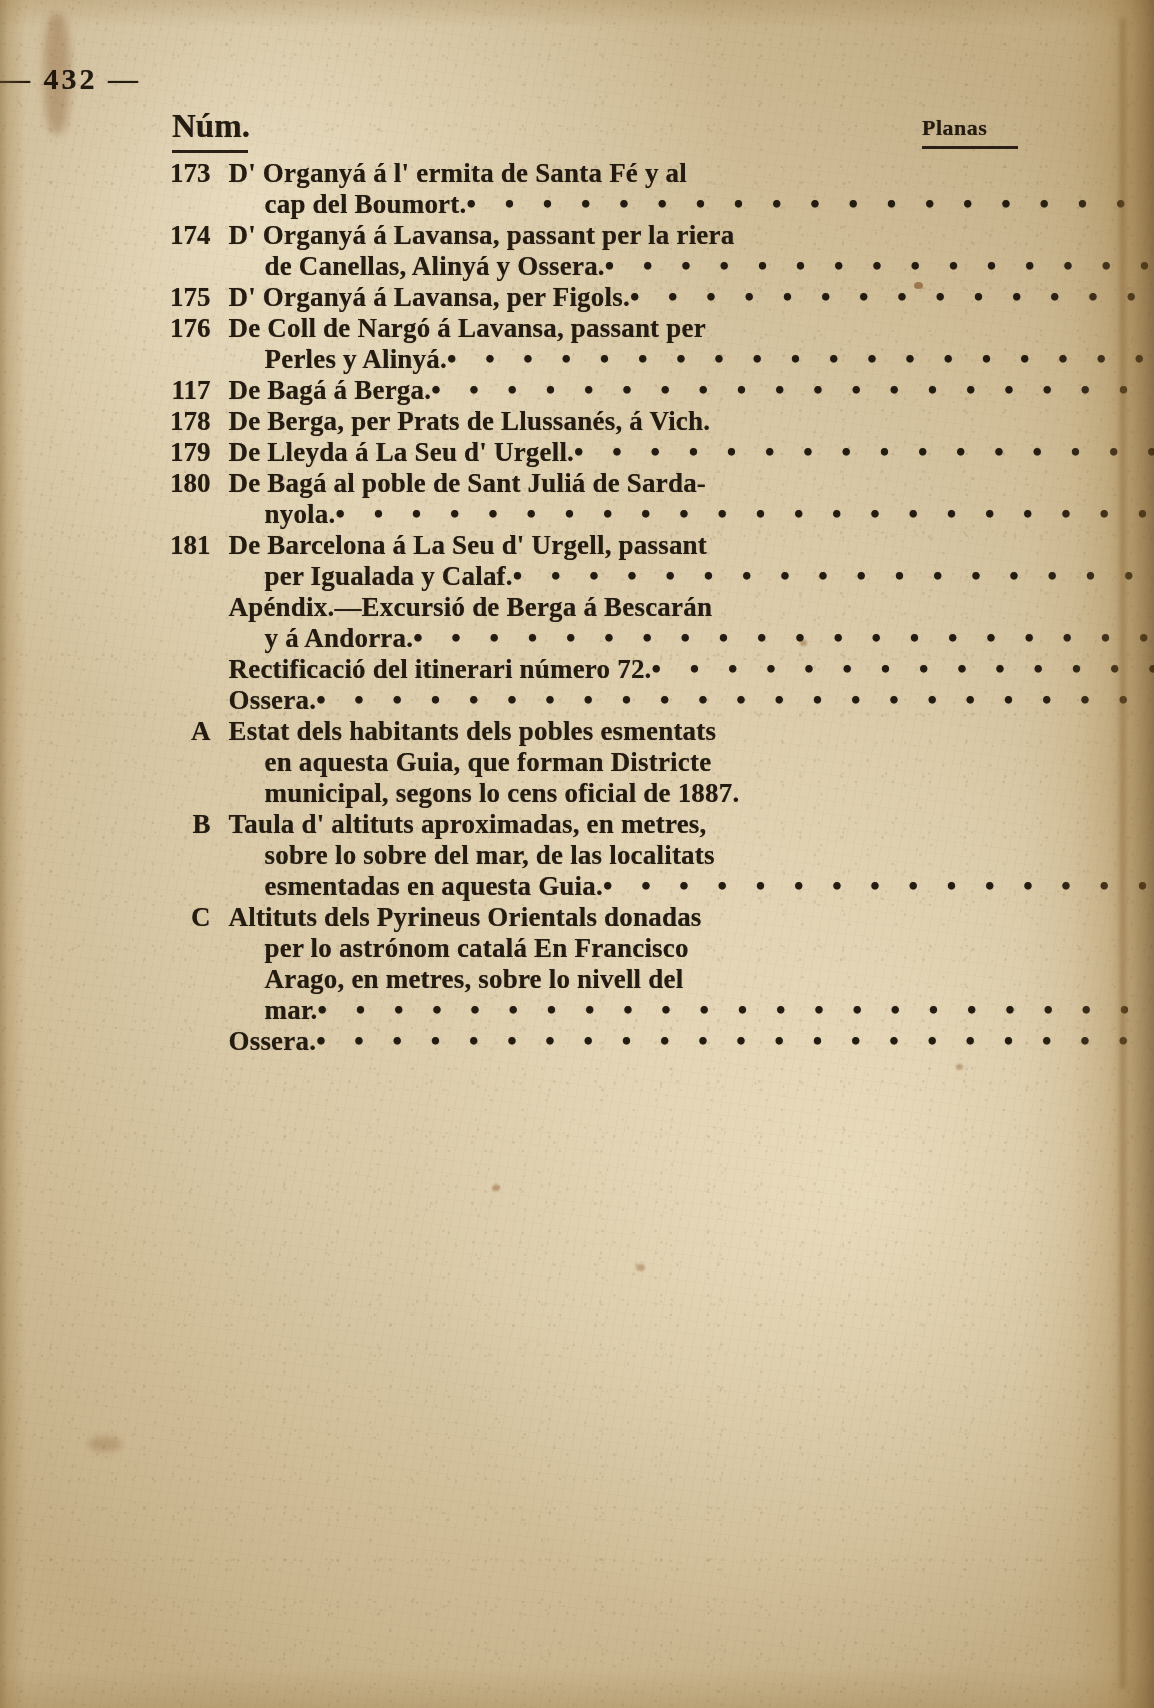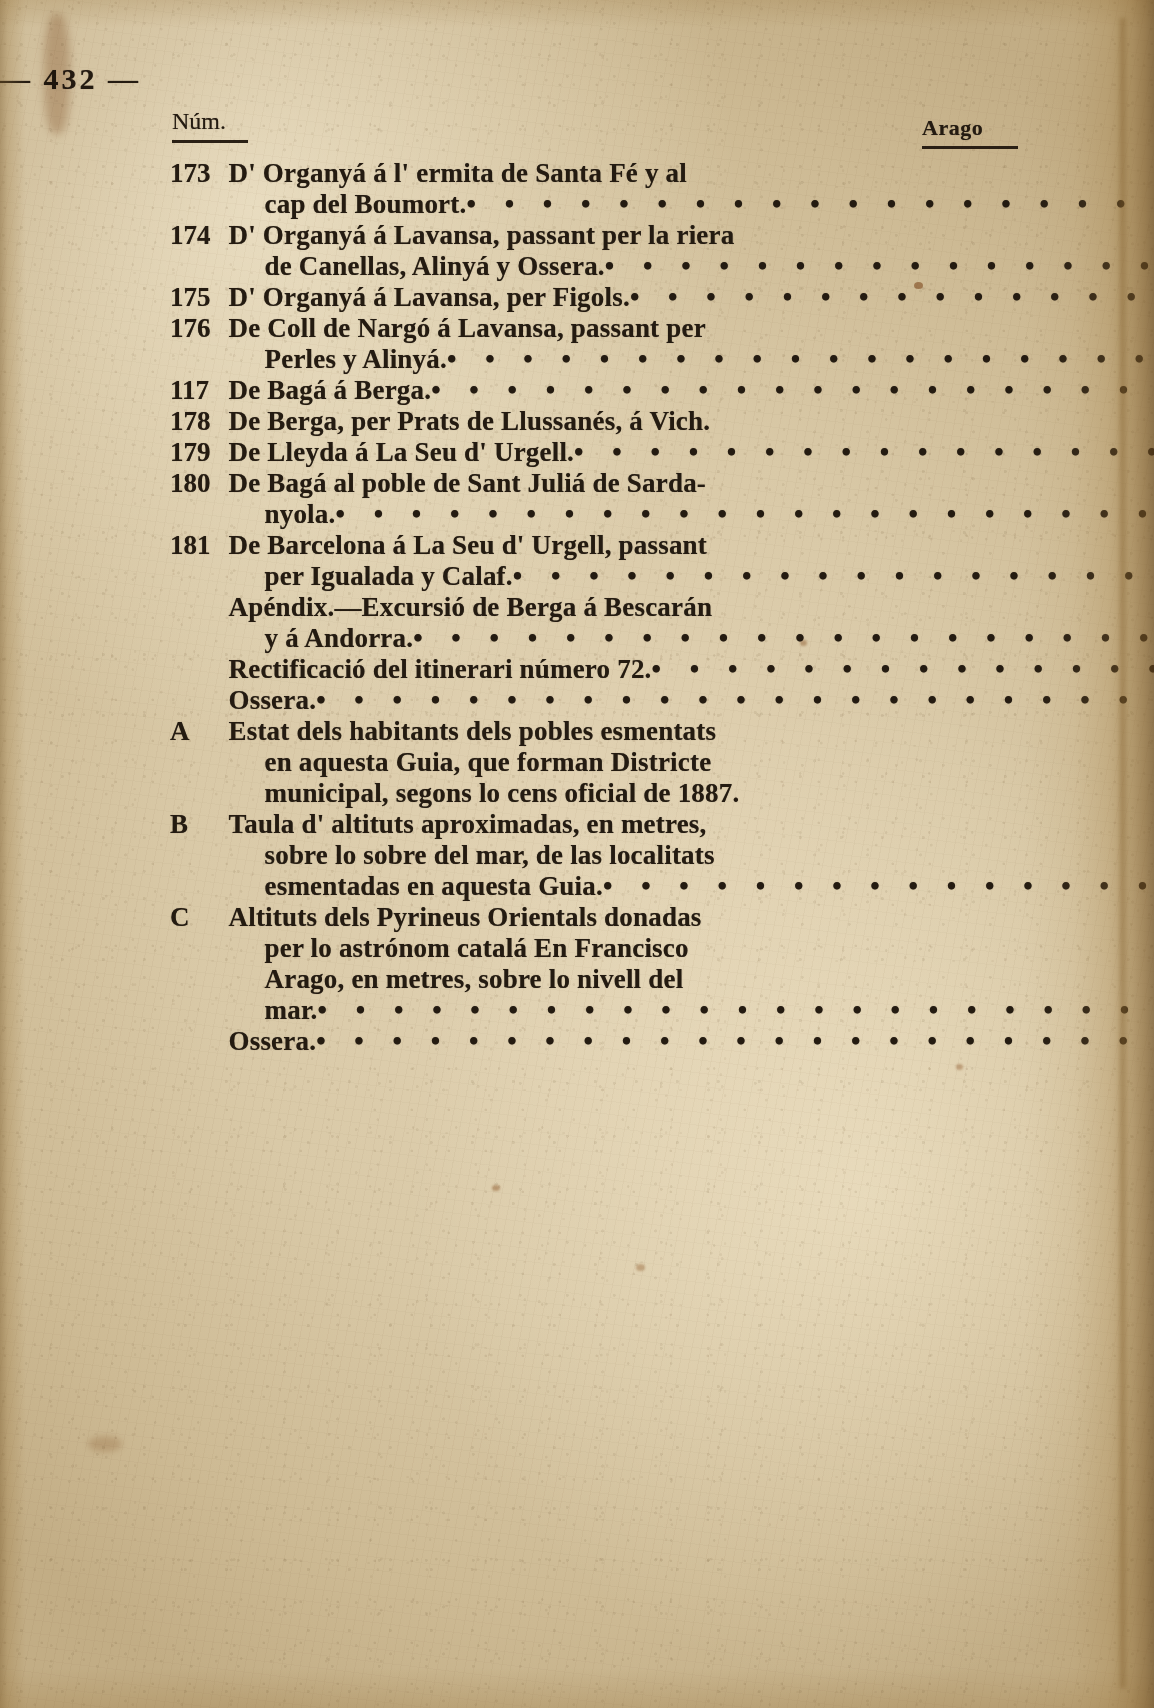--- a/index.html
+++ b/index.html
@@ -61,34 +61,34 @@
     background:linear-gradient(to bottom, rgba(150,116,62,0), rgba(150,116,62,.26));}
   .foxing{position:absolute;border-radius:50%;pointer-events:none;mix-blend-mode:multiply;}
 
   
   #content{position:absolute;inset:0;}
   #folio{
     position:absolute;left:0;top:62px;width:1154px;text-align:left;
     font-size:30px;letter-spacing:3px;font-weight:700;color:#241b11;
   }
   #hdr-num{
-    position:absolute;left:172px;top:108px;font-size:24px;font-weight:400;color:#241b11;
+    position:absolute;left:172px;top:108px;font-size:33px;font-weight:700;color:#241b11;text-align:center;
   }
   #hdr-num .rule{display:block;width:76px;height:3px;background:#2a2015;margin-top:5px;}
   #hdr-planas{
     position:absolute;left:922px;top:115px;font-size:22px;font-weight:700;color:#241b11;letter-spacing:.5px;
   }
   #hdr-planas .rule{display:block;width:96px;height:3px;background:#2a2015;margin-top:5px;}
 
   table#toc{
     position:absolute;left:170px;top:158px;width:838px;border-collapse:collapse;
   }
   table#toc td{vertical-align:top;padding:0;}
   .c-num{
-    width:76px;text-align:left;padding-right:18px !important;
+    width:76px;text-align:right;padding-right:18px !important;
     font-size:27px;font-weight:700;color:#241b11;white-space:nowrap;
   }
   .c-txt{width:672px;}
   .line{
     position:relative;font-size:27px;color:#241b11;font-weight:600;
     letter-spacing:.2px;white-space:nowrap;
   }
   .ind{padding-left:36px;}
   .dots{
     display:inline-block;overflow:hidden;white-space:nowrap;vertical-align:bottom;
@@ -111,21 +111,21 @@
   <div id="content">
 
     <div id="folio">— 432 —</div>
 
     <div id="hdr-num">
       <span>Núm.</span>
       <span class="rule"></span>
     </div>
 
     <div id="hdr-planas">
-      <span>Arago</span>
+      <span>Planas</span>
       <span class="rule"></span>
     </div>
 
     <table id="toc">
       <tbody id="toc-body">
           <tr class="r tight">
             <td class="c-num">173</td>
             <td class="c-txt">
               <div class="line"><span>D' Organyá á l' ermita de Santa Fé y al</span></div>
             </td>

